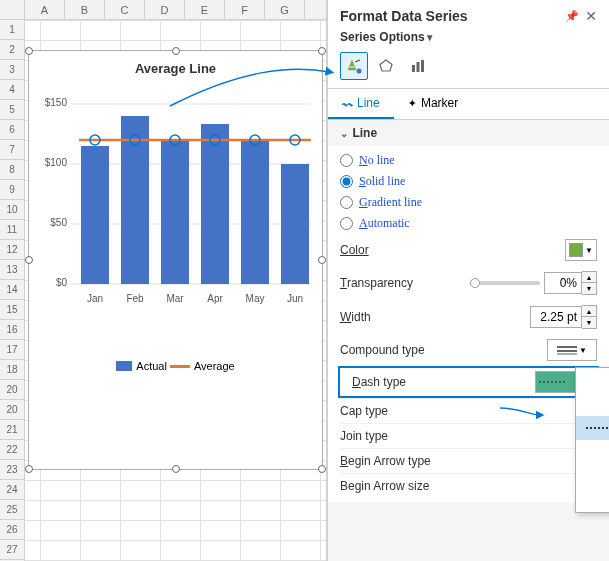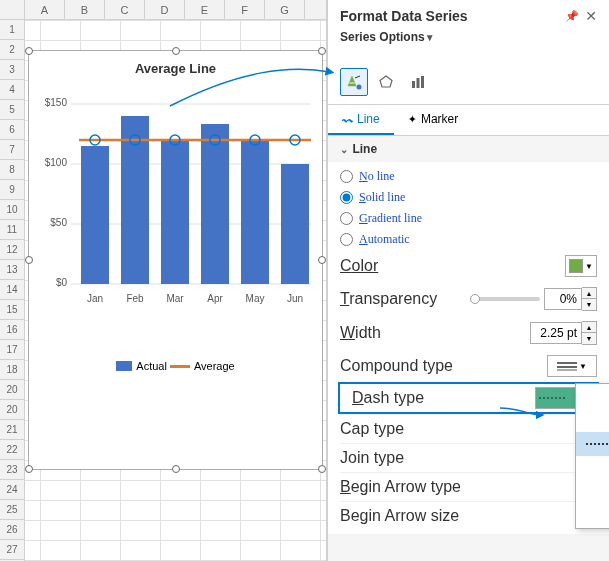--- a/index.html
+++ b/index.html
@@ -109,21 +109,21 @@
       font-size: 14px;
       cursor: pointer;
       color: #666;
       line-height: 1;
     }
 
     .series-options-row {
       display: flex;
       align-items: center;
       gap: 0;
-      margin-bottom: 24px;
+      margin-bottom: 8px;
     }
 
     .series-options-label {
       font-size: 12px;
       font-weight: 600;
       color: #333;
     }
 
     .dropdown-arrow {
       font-size: 10px;
@@ -233,21 +233,21 @@
 
     .option-row {
       display: flex;
       align-items: center;
       justify-content: space-between;
       padding: 5px 0;
       border-top: none;
     }
 
     .option-label {
-      font-size: 16px;
+      font-size: 12px;
       color: #333;
     }
 
     .option-control {
       display: flex;
       align-items: center;
       gap: 2px;
     }
 
     .color-btn {

